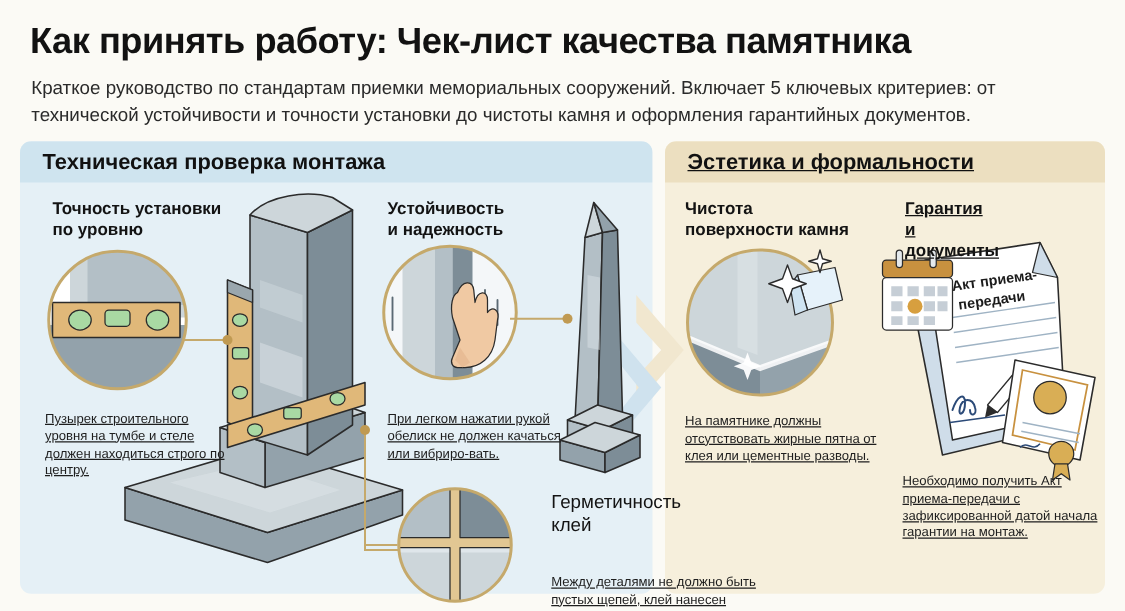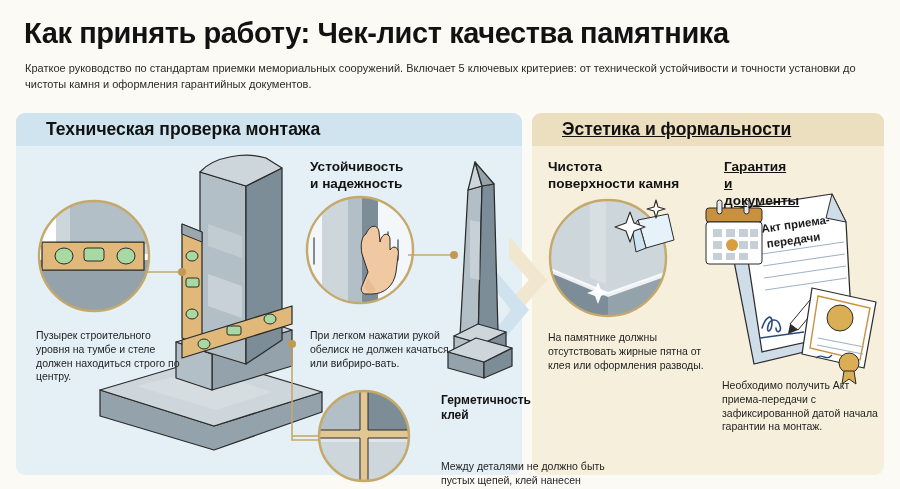--- a/index.html
+++ b/index.html
@@ -32,21 +32,21 @@
     letter-spacing: -0.4px;
     color: #121212;
     line-height: 1.06;
     white-space: nowrap;
   }
   .page-subtitle {
     position: absolute;
     left: 25px;
     top: 60px;
     width: 856px;
-    font-size: 11px;
+    font-size: 15px;
     line-height: 1.48;
     color: #2a2a2a;
   }
 
   
   .panel {
     position: absolute;
     border-radius: 9px;
     overflow: hidden;
   }
@@ -65,21 +65,21 @@
     background: #f6efdc;
   }
   .panel-header {
     position: absolute;
     left: 0;
     top: 0;
     width: 100%;
     height: 33px;
     display: flex;
     align-items: center;
-    padding-left: 30px;
+    padding-left: 18px;
     box-sizing: border-box;
     font-size: 17.5px;
     font-weight: bold;
     color: #111;
   }
   .panel-left .panel-header { background: #cfe4ef; }
   .panel-right .panel-header { background: #ecdfc0; text-decoration: underline; }
 
   
   .col-head {
@@ -88,29 +88,30 @@
     font-weight: bold;
     line-height: 1.26;
     color: #131313;
   }
   .h-accuracy { left: 42px;  top: 158px; }
   .h-stability{ left: 310px; top: 158px; }
   .h-clean    { left: 548px; top: 158px; }
   .h-warranty { left: 724px; top: 158px; text-decoration: underline; }
   .h-seal {
     left: 441px; top: 393px;
-    font-size: 12px; font-weight: bold; line-height: 1.26;
+    font-size: 15px; font-weight: normal; line-height: 1.26;
   }
 
   
   .caption {
     position: absolute;
     font-size: 10.5px;
     line-height: 1.31;
     color: #1e1e1e;
+    text-decoration: underline;
   }
   .c-level    { left: 36px;  top: 329px; width: 150px; }
   .c-push     { left: 310px; top: 329px; width: 140px; }
   .c-seal     { left: 441px; top: 430px; width: 176px; margin-top: 30px; }
   .c-clean    { left: 548px; top: 331px; width: 164px; }
   .c-warranty { left: 722px; top: 379px; width: 160px; }
 
   
   .gfx { position: absolute; }
   svg { display: block; overflow: visible; }
@@ -379,36 +380,40 @@
       <polygon fill="none" stroke="#c8913f" stroke-width="1.4" points="112,104 164,116 154,168 104,156"></polygon>
       <circle class="seal-gold outline-thin" cx="134" cy="126" r="13"></circle>
       <line class="ruleline" x1="112" y1="146" x2="158" y2="155"></line>
       <line class="ruleline" x1="111" y1="153" x2="157" y2="162"></line>
       <path fill="none" stroke="#2b4a78" stroke-width="1.3" d="M110,166 C116,160 120,170 126,163"></path>
       <circle class="seal-gold outline-thin" cx="143" cy="171" r="10"></circle>
       <polygon class="seal-gold outline-thin" points="138,179 136,192 143,187 150,192 148,179"></polygon>
     </g>
   </svg>
 
+  <div class="col-head h-accuracy">
+    <div>Точность установки</div>
+    <div>по уровню</div>
+  </div>
   <div class="col-head h-stability">
     <div>Устойчивость</div>
     <div>и надежность</div>
   </div>
   <div class="col-head h-seal">
     <div>Герметичность</div>
     <div>клей</div>
   </div>
   <div class="col-head h-clean">
     <div>Чистота</div>
     <div>поверхности камня</div>
   </div>
   <div class="col-head h-warranty">
     <div>Гарантия</div>
     <div>и документы</div>
   </div>
 
   <div class="caption c-level">Пузырек строительного уровня на тумбе и стеле должен находиться строго по центру.</div>
   <div class="caption c-push">При легком нажатии рукой обелиск не должен качаться или вибриро-вать.</div>
   <div class="caption c-seal">Между деталями не должно быть пустых щепей, клей нанесен равномерно и аккуратно.</div>
-  <div class="caption c-clean">На памятнике должны отсутствовать жирные пятна от клея или оформления разводы.</div>
+  <div class="caption c-clean">На памятнике должны отсутствовать жирные пятна от клея или цементные разводы.</div>
   <div class="caption c-warranty">Необходимо получить Акт приема-передачи с зафиксированной датой начала гарантии на монтаж.</div>
 
 </div>
 
 </body></html>

